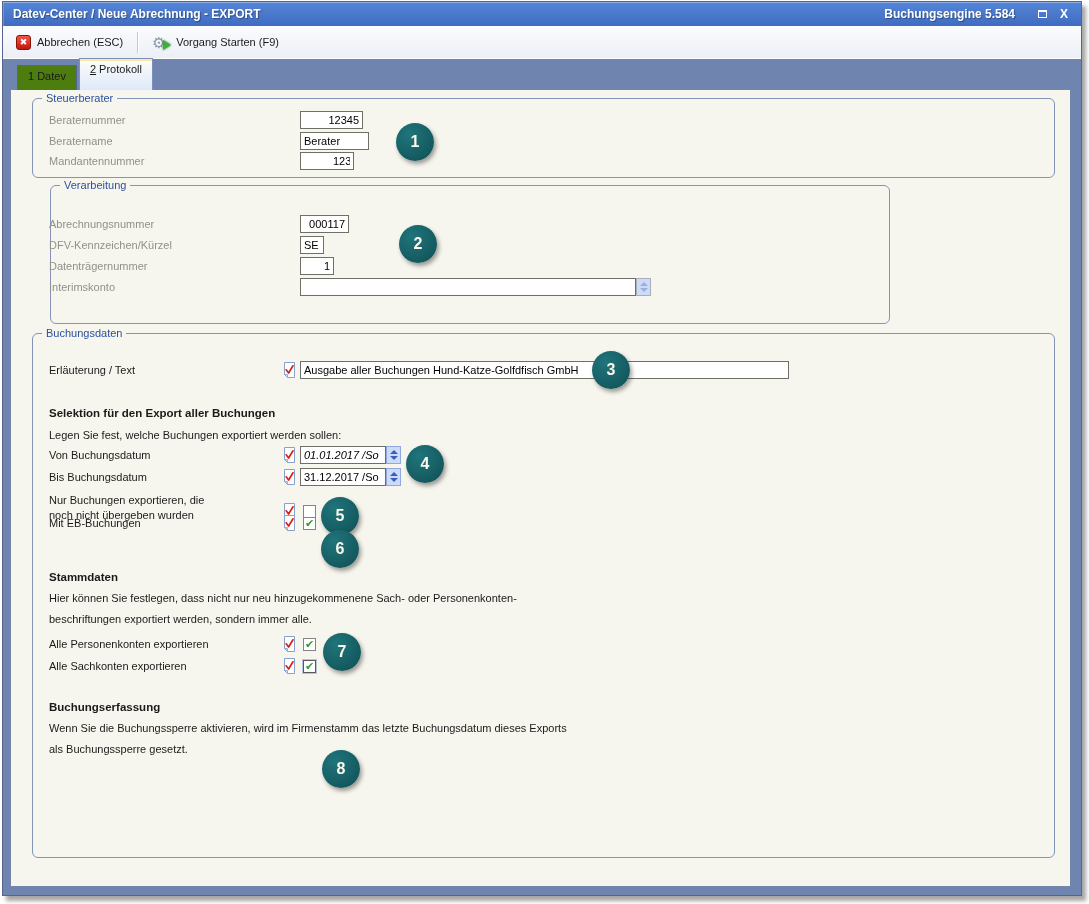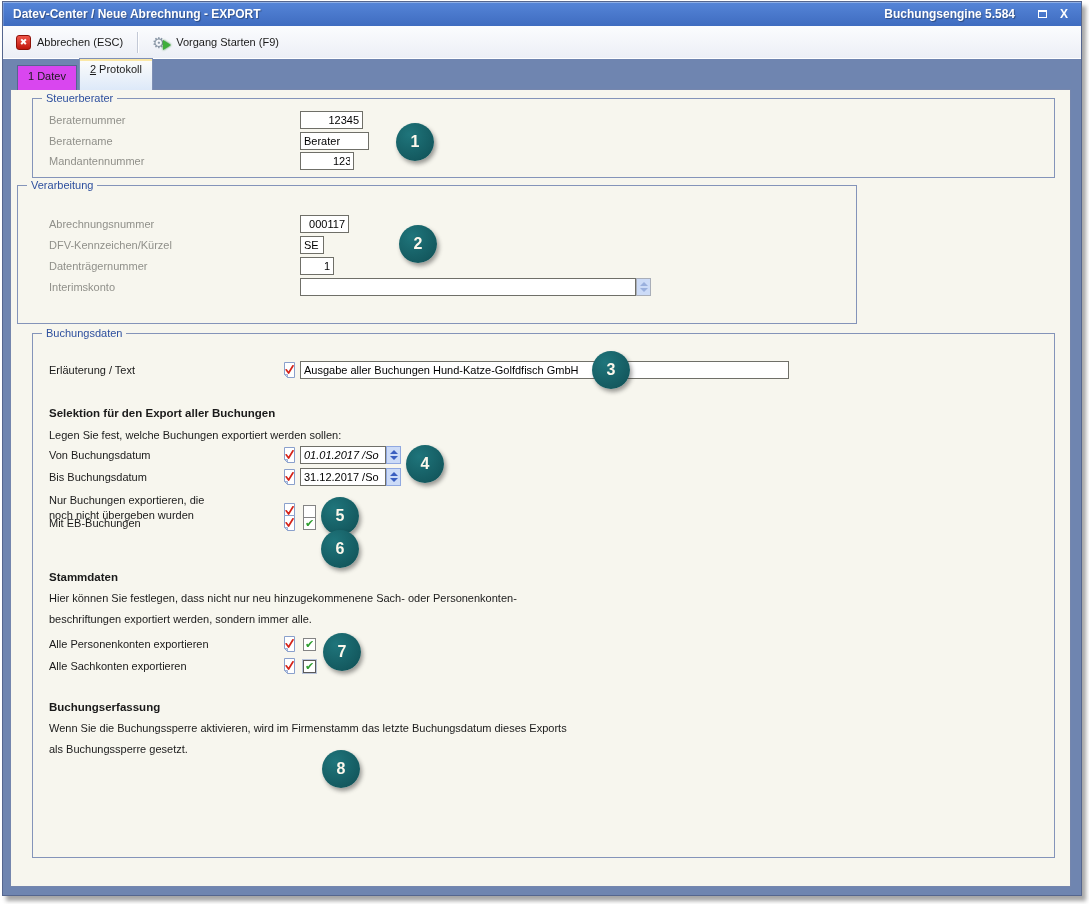--- a/index.html
+++ b/index.html
@@ -42,41 +42,41 @@
     border-left:8px solid #3fae3b; border-top:5px solid transparent; border-bottom:5px solid transparent;
     filter: drop-shadow(0 0 1px #1c7a1a);
   }
   .toolsep { width:1px; height:21px; background:#c3c9d6; margin:0 7px; box-shadow:1px 0 0 #fff; }
 
   
   .frame { position:relative; height:836px; background:#6f85b0; }
   .tabstrip { position:absolute; left:14px; top:6px; height:25px; display:flex; align-items:flex-end; z-index:3; }
   .tab { font-size:11px; padding:4px 10px 4px 10px; white-space:nowrap; cursor:default; }
   .tab.active {
-    background:#d946ef; border:1px solid #55668e; border-bottom:none; height:25px; color:#1a1a1a;
+    background:#4d7c0f; border:1px solid #55668e; border-bottom:none; height:25px; color:#1a1a1a;
   }
   .tab.inactive {
     background:linear-gradient(#fdfdfb,#dde9f9); border:1px solid #7f90b5; border-bottom:none;
     height:32px; margin-left:2px; color:#1a1a1a; box-shadow: inset 0 2px 0 #fbe8a6;
   }
   .accel { text-decoration:underline; }
 
   
   .panel {
     position:absolute; left:7px; top:30px; width:1061px; height:798px;
     background:#f7f6ee; border:1px solid #7586ad; z-index:2;
   }
 
-  .groupbox { position:absolute; border:1px solid #8494b9; border-radius:0; }
+  .groupbox { position:absolute; border:1px solid #8494b9; border-radius:6px; }
   .grouptitle {
     position:absolute; top:-8px; left:9px; padding:0 4px; background:#f7f6ee;
     color:#2d4f9e; font-size:11px; line-height:15px;
   }
   .gb-steuerberater { left:21px; top:8px;  width:1023px; height:80px; }
-  .gb-verarbeitung  { left:6px; top:95px; width:840px; height:139px;padding-left:10px; }
+  .gb-verarbeitung  { left:39px; top:95px; width:840px; height:139px;padding-left:10px; }
   .gb-buchungsdaten { left:21px; top:243px;width:1023px; height:525px; }
 
   .row { position:absolute; left:38px; height:18px; display:flex; align-items:center; }
   .flabel { width:251px; font-size:11px; color:#90908a; white-space:nowrap; }
   .flabel.dark { color:#1a1a1a; width:233px; }
   .txt { position:absolute; left:38px; font-size:11px; color:#1a1a1a; white-space:nowrap; }
   .txt.bold { font-weight:bold; font-size:11.5px; }
 
   input.field {
     height:18px; border:1px solid #6f6f68; background:#fff; font-family:inherit;

